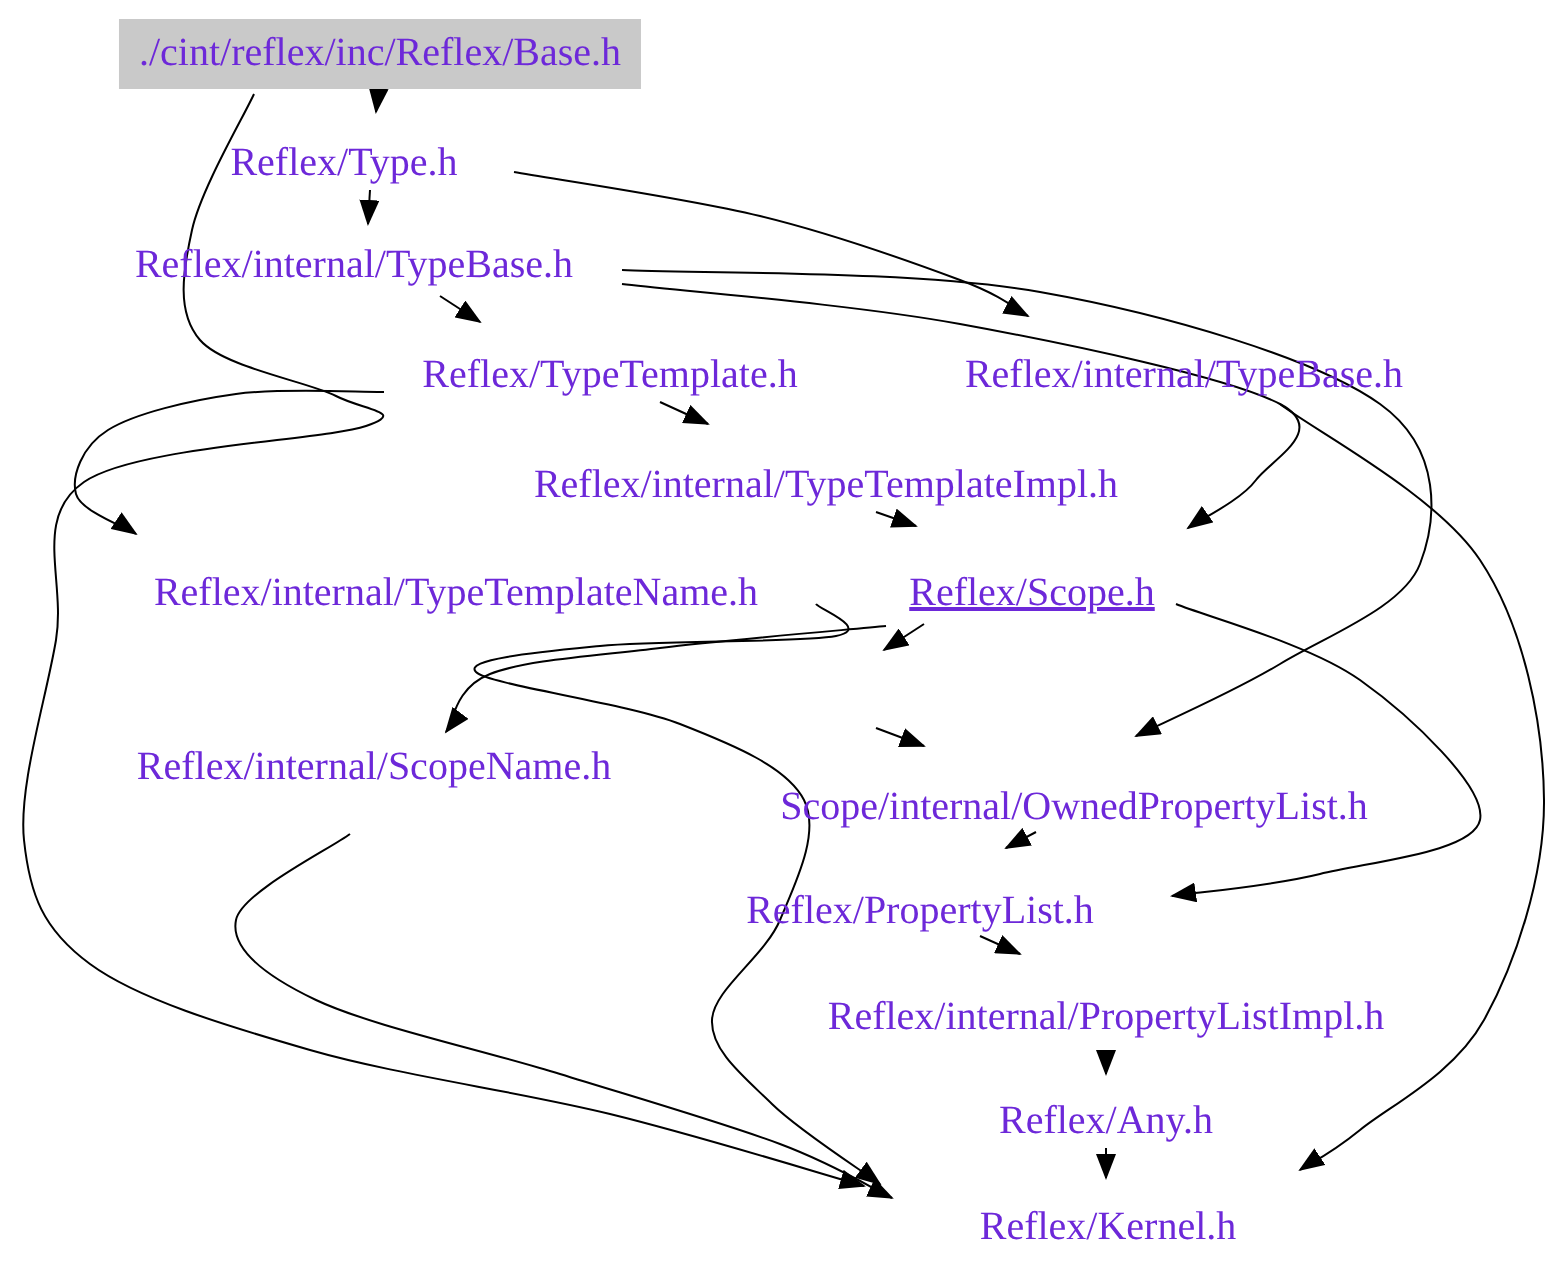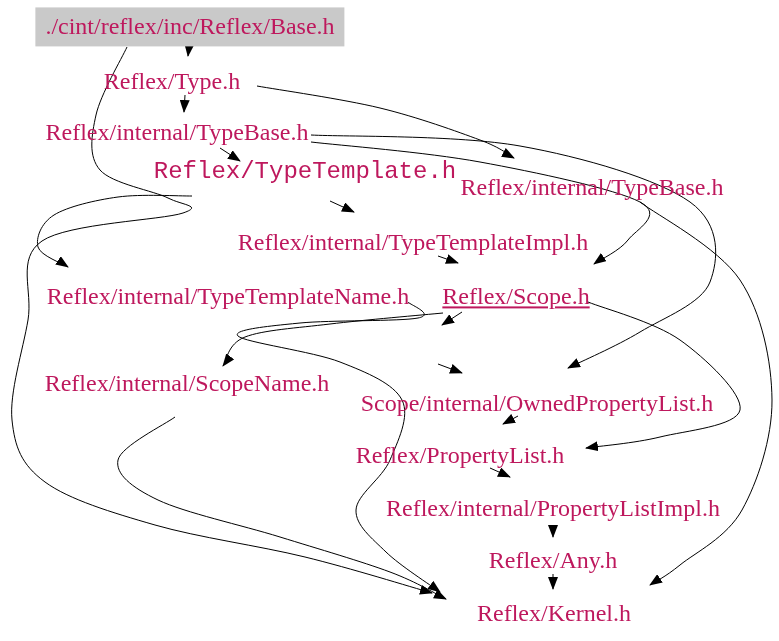--- a/index.html
+++ b/index.html
@@ -8,23 +8,23 @@
     width:779px;height:641px;
     background:#ffffff;
     overflow:hidden;
     font-family:"Liberation Serif", serif;
   }
   #edges-svg{position:absolute;left:0;top:0;width:779px;height:641px;}
   .node{
     position:absolute;
     transform:translate(-50%,-50%);
     white-space:nowrap;
-    font-size:24px;
+    font-size:20px;
     line-height:1.05;
-    color:#be185d;
+    color:#6d28d9;
     z-index:2;
     cursor:pointer;
   }
   .node.root{
     background:#c9c9c9;
     padding:7px 10px;
   }
 </style>
 </head>
 <body>
@@ -58,21 +58,21 @@
         <path d="M640,202 C656.6666666666666,215 718,247 740,280 C762,313 771.6666666666666,361.6666666666667 772,400 C772.3333333333334,438.3333333333333 757.3333333333334,482.5 742,510 C726.6666666666666,537.5 695.3333333333334,552.5 680,565 C664.6666666666666,577.5 655,581.6666666666666 650,585" fill="none" stroke="#000000" stroke-width="1" marker-end="url(#arrow)"></path>
         <path d="M408,302 C409.6666666666667,304.6666666666667 436,314.5 418,318 C400,321.5 330,320 300,323 C270,326 231.33333333333334,329.5 238,336 C244.66666666666666,342.5 312.6666666666667,351.3333333333333 340,362 C367.3333333333333,372.6666666666667 393.6666666666667,383.6666666666667 402,400 C410.3333333333333,416.3333333333333 397.6666666666667,441.6666666666667 390,460 C382.3333333333333,478.3333333333333 356.6666666666667,494.6666666666667 356,510 C355.3333333333333,525.3333333333334 372,538.3333333333334 386,552 C400,565.6666666666666 431,585.3333333333334 440,592" fill="none" stroke="#000000" stroke-width="1" marker-end="url(#arrow)"></path>
         <path d="M175,417 C165.5,424.1666666666667 120.83333333333333,446.1666666666667 118,460 C115.16666666666667,473.8333333333333 131,487.1666666666667 158,500 C185,512.8333333333334 241.33333333333334,525 280,537 C318.6666666666667,549 362.3333333333333,561.6666666666666 390,572 C417.6666666666667,582.3333333333334 436.6666666666667,594.5 446,599" fill="none" stroke="#000000" stroke-width="1" marker-end="url(#arrow)"></path>
         <path d="M127,47 C121.83333333333333,58.333333333333336 100.5,94.5 96,115 C91.5,135.5 88,156.16666666666666 100,170 C112,183.83333333333334 154.16666666666666,190.83333333333334 168,198 C181.83333333333334,205.16666666666666 204,205.83333333333334 183,213 C162,220.16666666666666 67.83333333333333,223.16666666666666 42,241 C16.166666666666668,258.8333333333333 33,290.1666666666667 28,320 C23,349.8333333333333 9.166666666666666,393 12,420 C14.833333333333334,447 21.166666666666668,464.5 45,482 C68.83333333333333,499.5 111.66666666666666,512.5 155,525 C198.33333333333334,537.5 258.8333333333333,545.6666666666666 305,557 C351.1666666666667,568.3333333333334 410.8333333333333,587 432,593" fill="none" stroke="#000000" stroke-width="1" marker-end="url(#arrow)"></path>
       </g>
   </svg>
 
   <div class="node root" style="left: 190px; top: 27px;">./cint/reflex/inc/Reflex/Base.h</div>
   <div class="node" style="left: 172px; top: 82px;">Reflex/Type.h</div>
   <div class="node" style="left: 177px; top: 133px;">Reflex/internal/TypeBase.h</div>
-  <div class="node" style="left: 305px; top: 172px; font-family: Liberation Mono, monospace;">Reflex/TypeTemplate.h</div>
+  <div class="node" style="left: 305px; top: 188px;">Reflex/TypeTemplate.h</div>
   <div class="node" style="left: 592px; top: 188px;">Reflex/internal/TypeBase.h</div>
   <div class="node" style="left: 413px; top: 243px;">Reflex/internal/TypeTemplateImpl.h</div>
   <div class="node" style="left: 228px; top: 297px; text-align: center;">Reflex/internal/TypeTemplateName.h</div>
   <div class="node" style="left: 516px; top: 297px; text-decoration: underline;">Reflex/Scope.h</div>
   <div class="node" style="left: 187px; top: 384px;">Reflex/internal/ScopeName.h</div>
   <div class="node" style="left: 537px; top: 404px;">Scope/internal/OwnedPropertyList.h</div>
   <div class="node" style="left: 460px; top: 456px;">Reflex/PropertyList.h</div>
   <div class="node" style="left: 553px; top: 509px;">Reflex/internal/PropertyListImpl.h</div>
   <div class="node" style="left: 553px; top: 561px;">Reflex/Any.h</div>
   <div class="node" style="left: 554px; top: 614px;">Reflex/Kernel.h</div>

